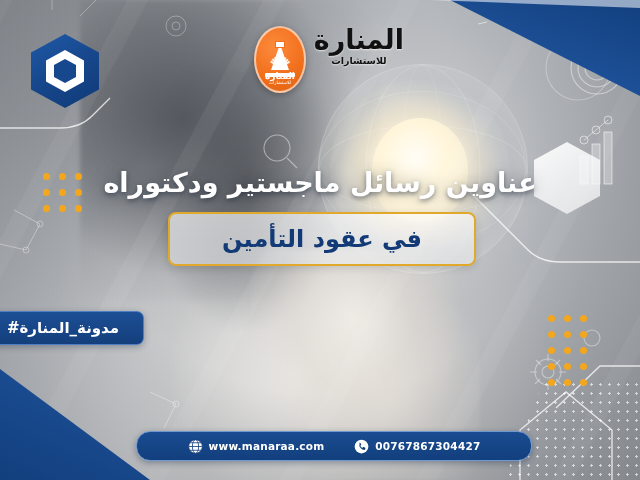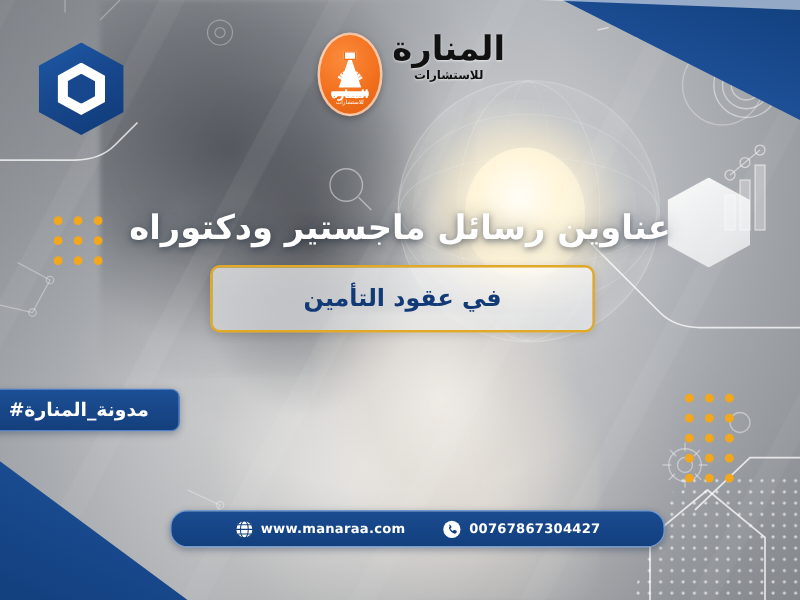--- a/index.html
+++ b/index.html
@@ -198,36 +198,36 @@
   }
   .subbox{
     position:absolute;left:168px;top:212px;width:304px;height:50px;
     border:2px solid #e0a92b;border-radius:8px;
     background:linear-gradient(180deg,rgba(255,255,255,.62),rgba(240,242,244,.5));
     box-shadow:0 2px 8px rgba(0,0,0,.12);
     display:flex;align-items:center;justify-content:center;
     backdrop-filter:blur(1px);
   }
   .subbox span{
-    font-size:19px;font-weight:700;color:#123a76;direction:rtl;letter-spacing:0;
+    font-size:24px;font-weight:700;color:#123a76;direction:rtl;letter-spacing:0;
   }
 
   
   .hashtag{
     position:absolute;left:-12px;top:311px;min-width:132px;height:32px;
     background:linear-gradient(180deg,#1c4f95 0%,#143f7c 100%);
     border:1.5px solid #4f7fc2;border-radius:7px;
     display:flex;align-items:center;justify-content:center;
     color:#fff;font-size:15px;font-weight:700;direction:rtl;
     padding:0 14px 0 8px;box-shadow:0 2px 6px rgba(10,30,60,.3);
   }
 
   
   .contactbar{
-    position:absolute;left:136px;top:408px;width:394px;height:28px;
+    position:absolute;left:136px;top:431px;width:394px;height:28px;
     background:linear-gradient(180deg,#1a4c91 0%,#123f7d 100%);
     border:1.5px solid #6f98cf;border-radius:14px;
     display:flex;align-items:center;justify-content:center;gap:30px;
     direction:ltr;box-shadow:0 2px 6px rgba(10,30,60,.35);text-align:center;
   }
   .cb-item{display:flex;align-items:center;gap:6px;color:#fff;font-size:10.5px;font-weight:700;letter-spacing:.2px;white-space:nowrap;}
   .cb-icon{width:15px;height:15px;flex:0 0 15px;display:flex;align-items:center;justify-content:center;}
   .cb-icon svg{width:15px;height:15px;display:block;}
 </style>
 </head>

